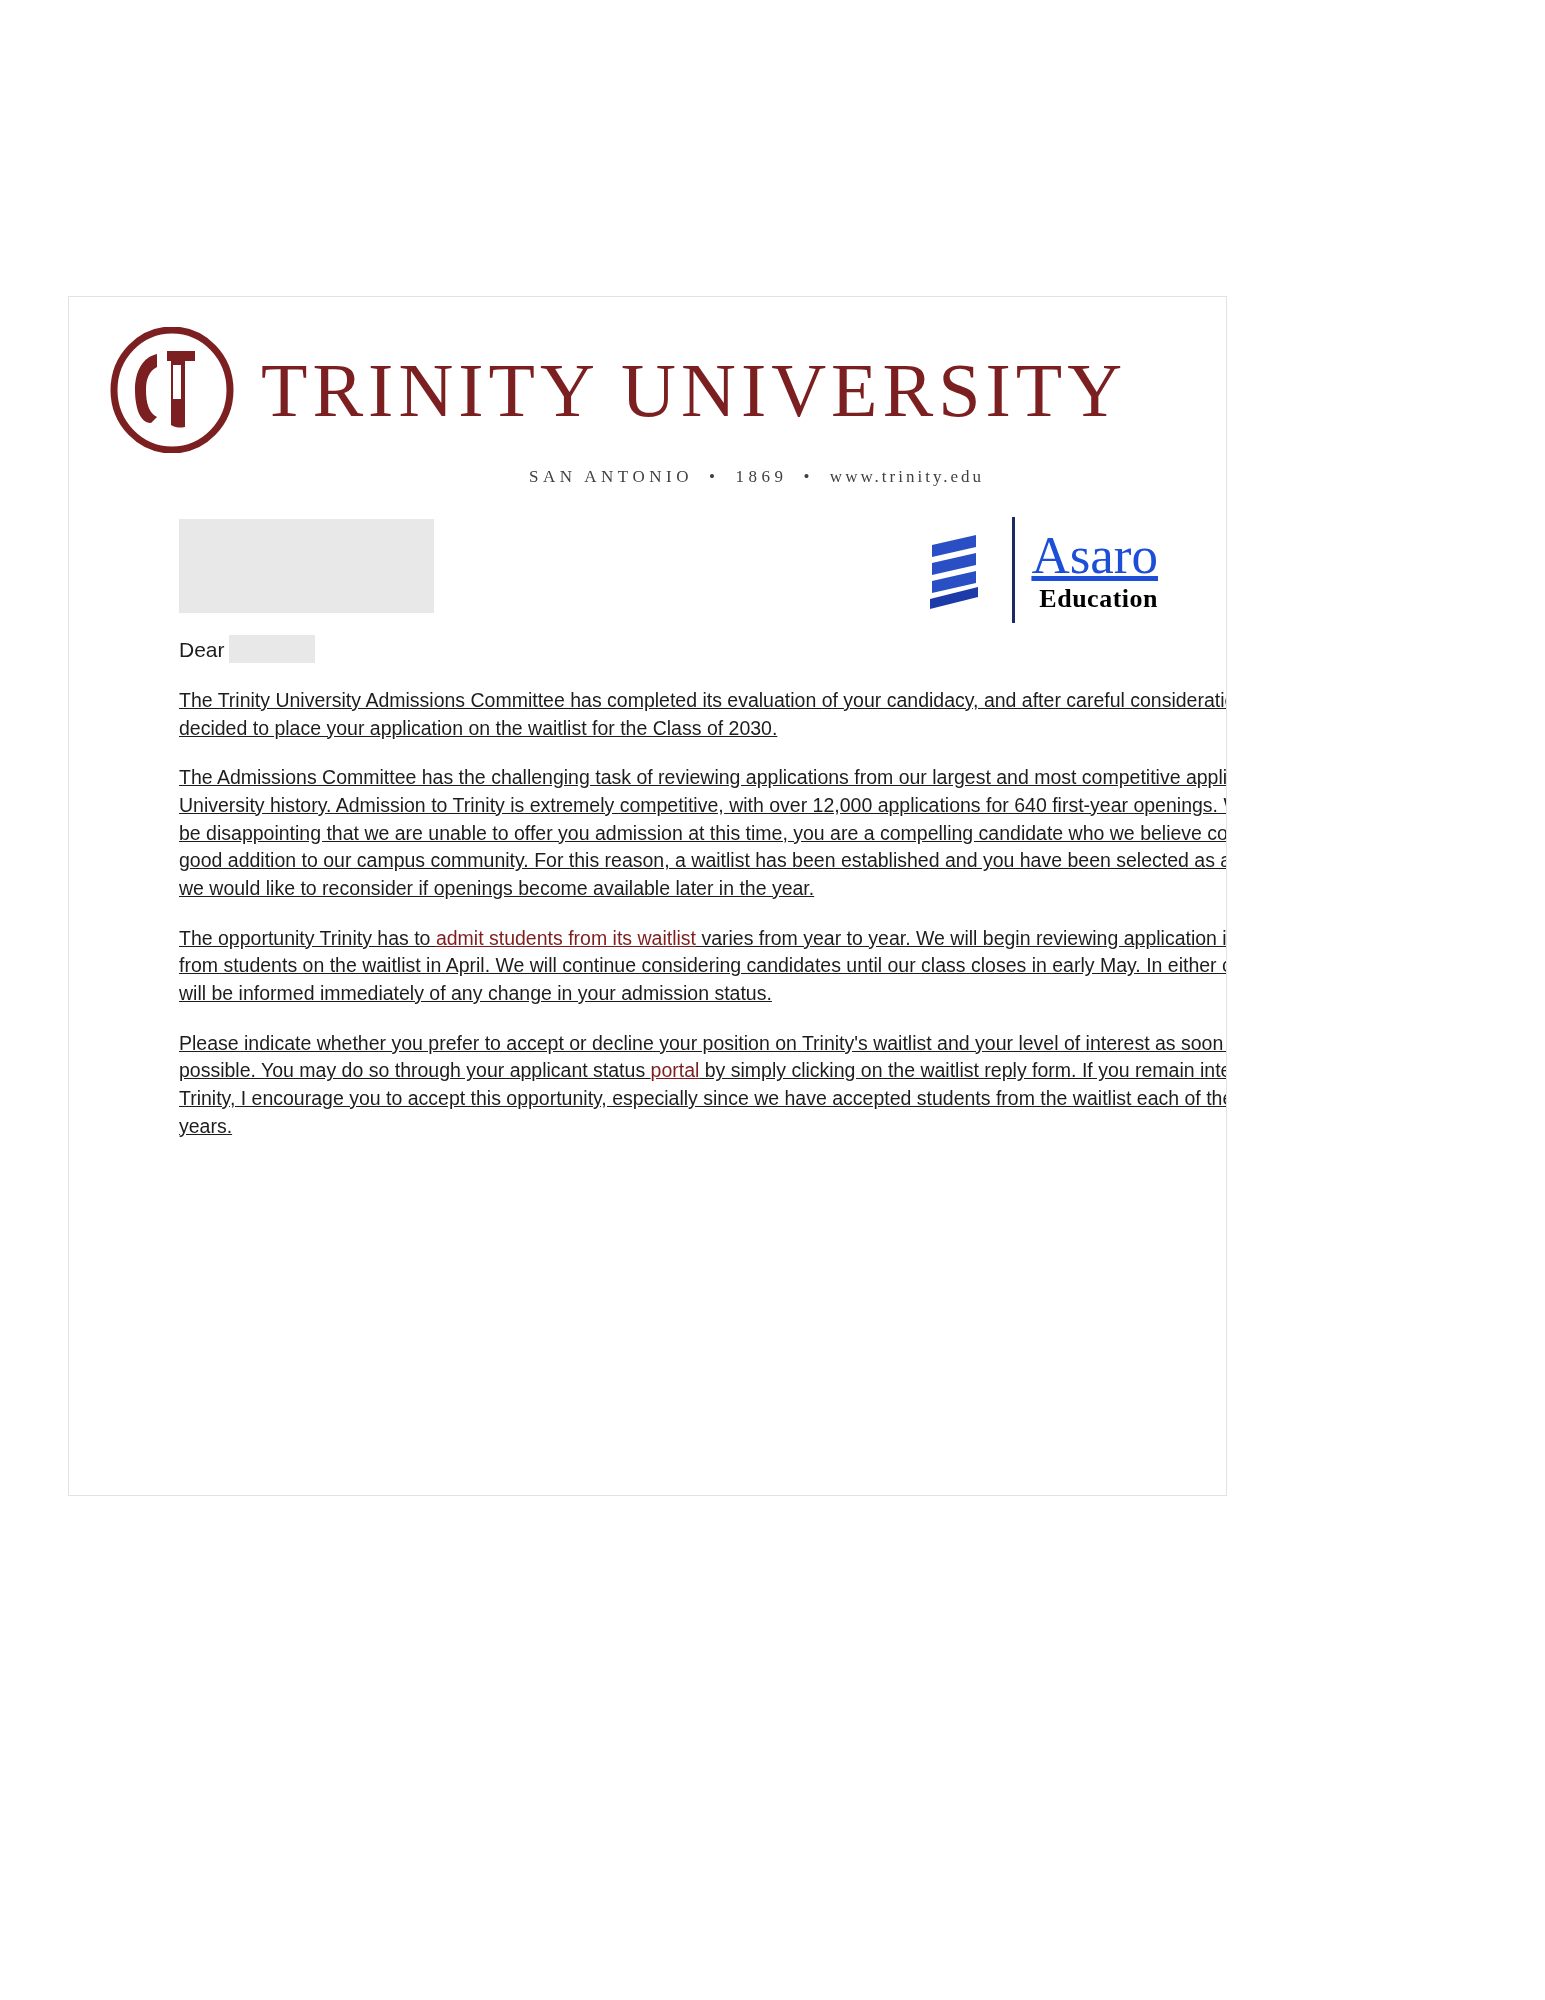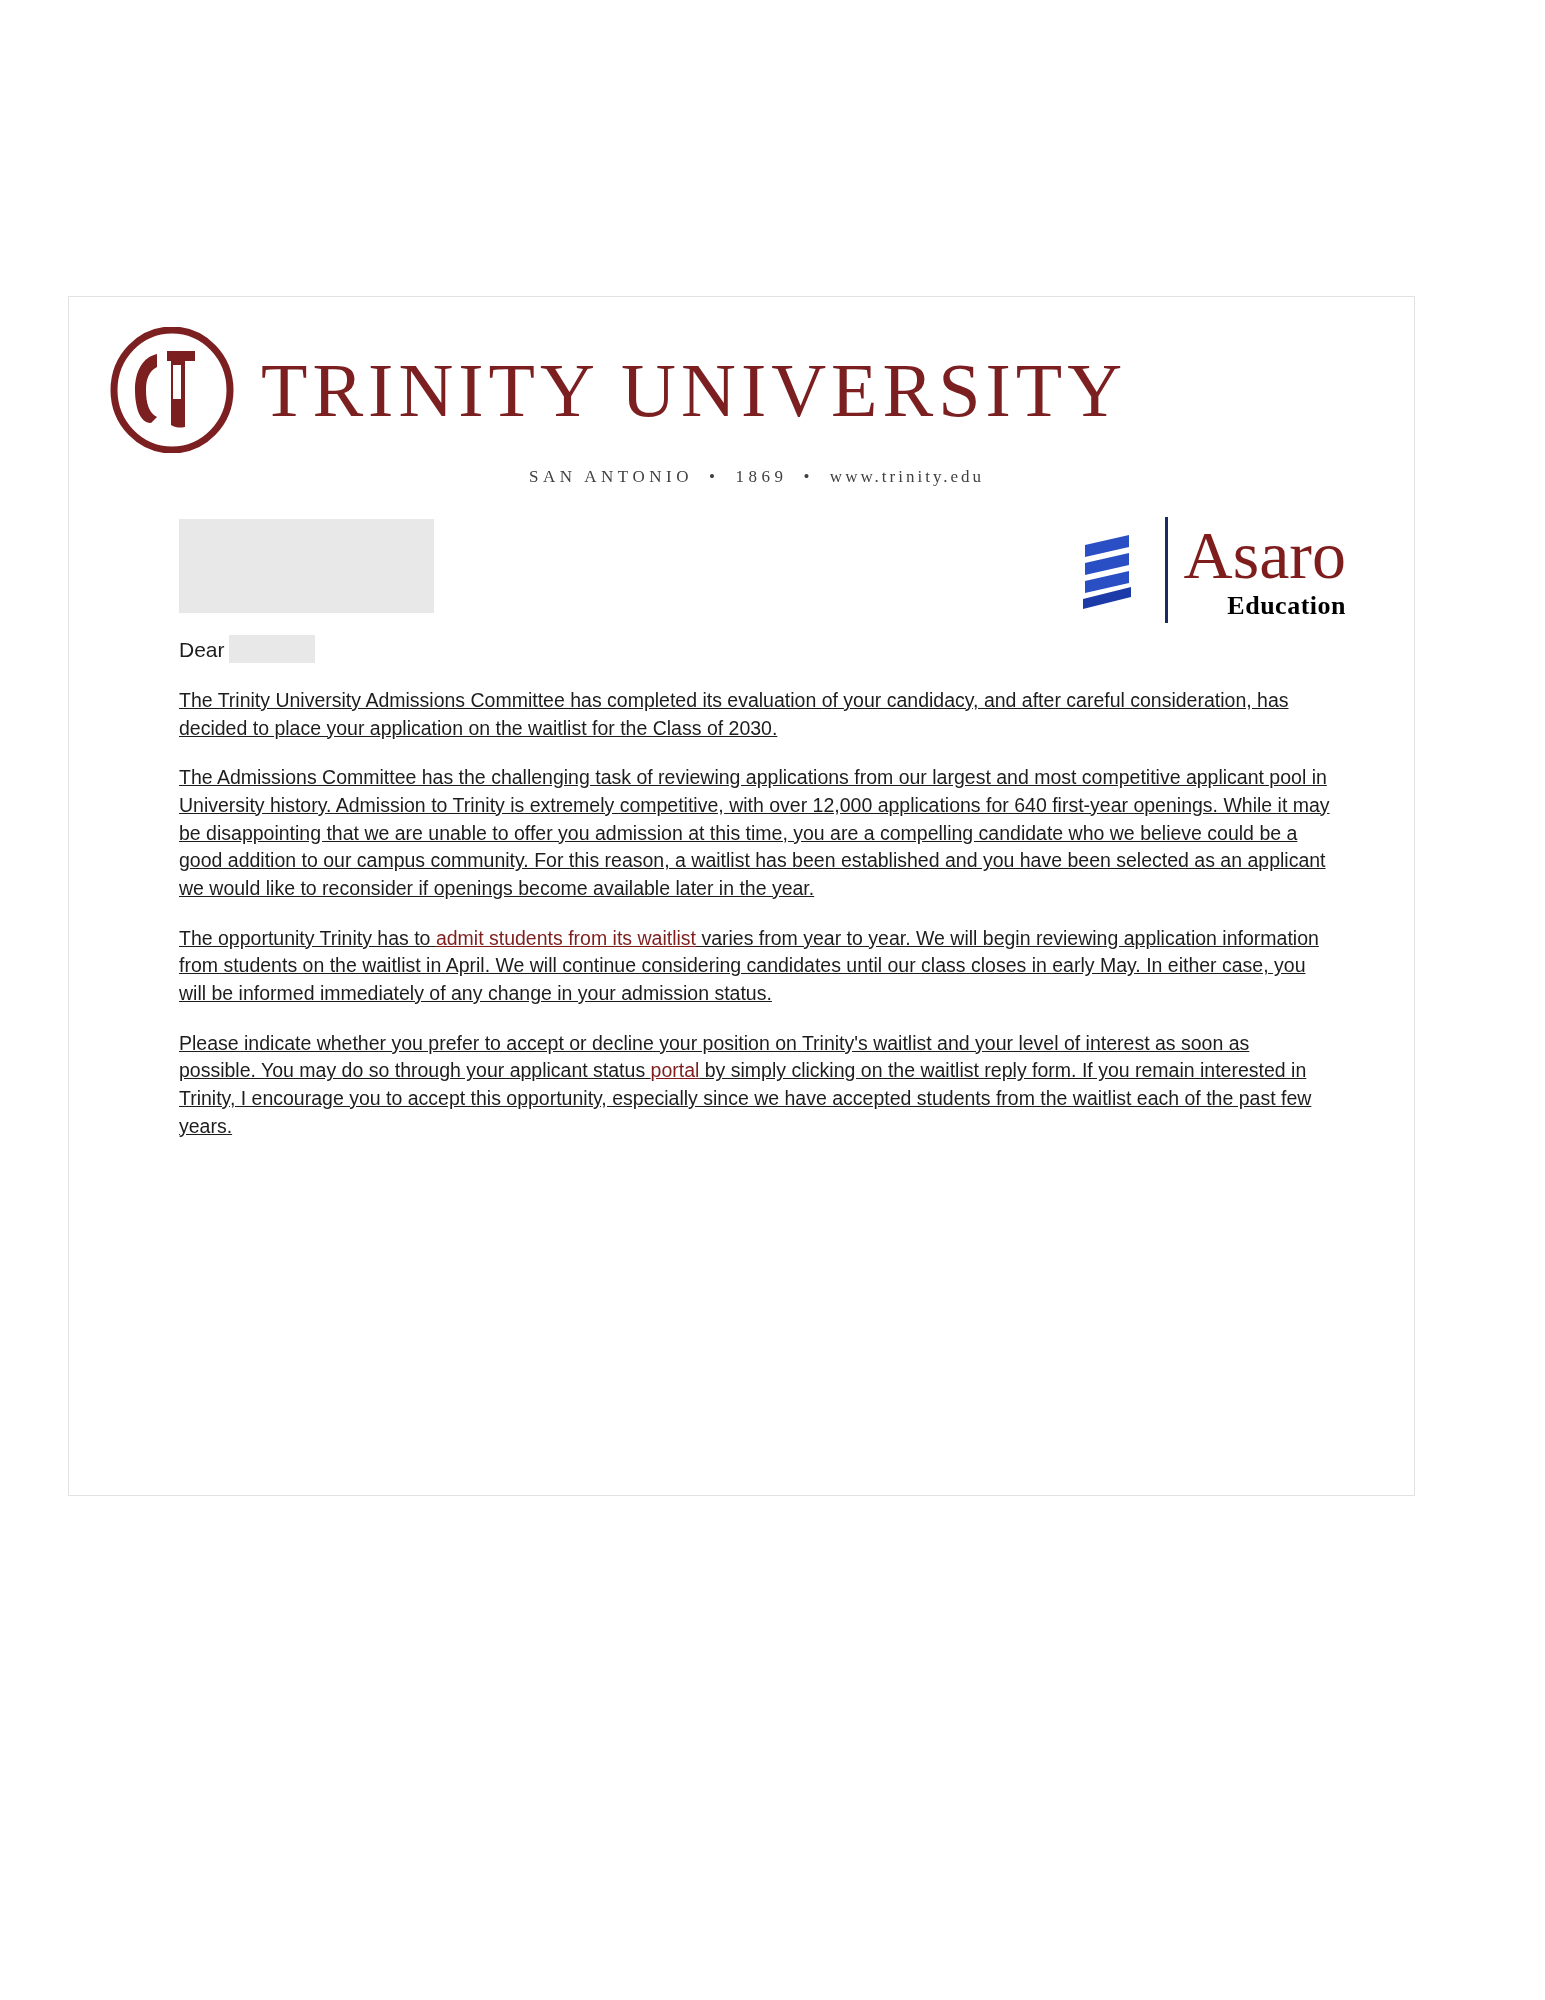--- a/index.html
+++ b/index.html
@@ -11,21 +11,21 @@
     width: 1545px;
     height: 2000px;
     font-family: "Liberation Sans", sans-serif;
     position: relative;
   }
 
   .page {
     position: absolute;
     left: 68px;
     top: 296px;
-    width: 1347px;
+    width: 1159px;
     height: 1200px;
     background: #ffffff;
     border: 1px solid #e2e2e2;
     box-sizing: border-box;
     overflow: hidden;
   }
 
   
   .letterhead {
     position: relative;
@@ -106,23 +106,24 @@
     height: 106px;
     background: #1c2a63;
     margin: 0 16px 0 8px;
   }
   .asaro-text {
     text-align: right;
     line-height: 1;
   }
   .asaro-title {
     font-family: "Liberation Serif", serif;
-    font-size: 68px;
-    color: #7f1d1d;
+    font-size: 53px;
+    color: #1d4ed8;
     letter-spacing: 0px;
+    text-decoration: underline;
   }
   .asaro-sub {
     font-family: "Liberation Serif", serif;
     font-size: 26px;
     font-weight: bold;
     color: #000000;
     letter-spacing: 0.5px;
     margin-top: 4px;
   }
 

